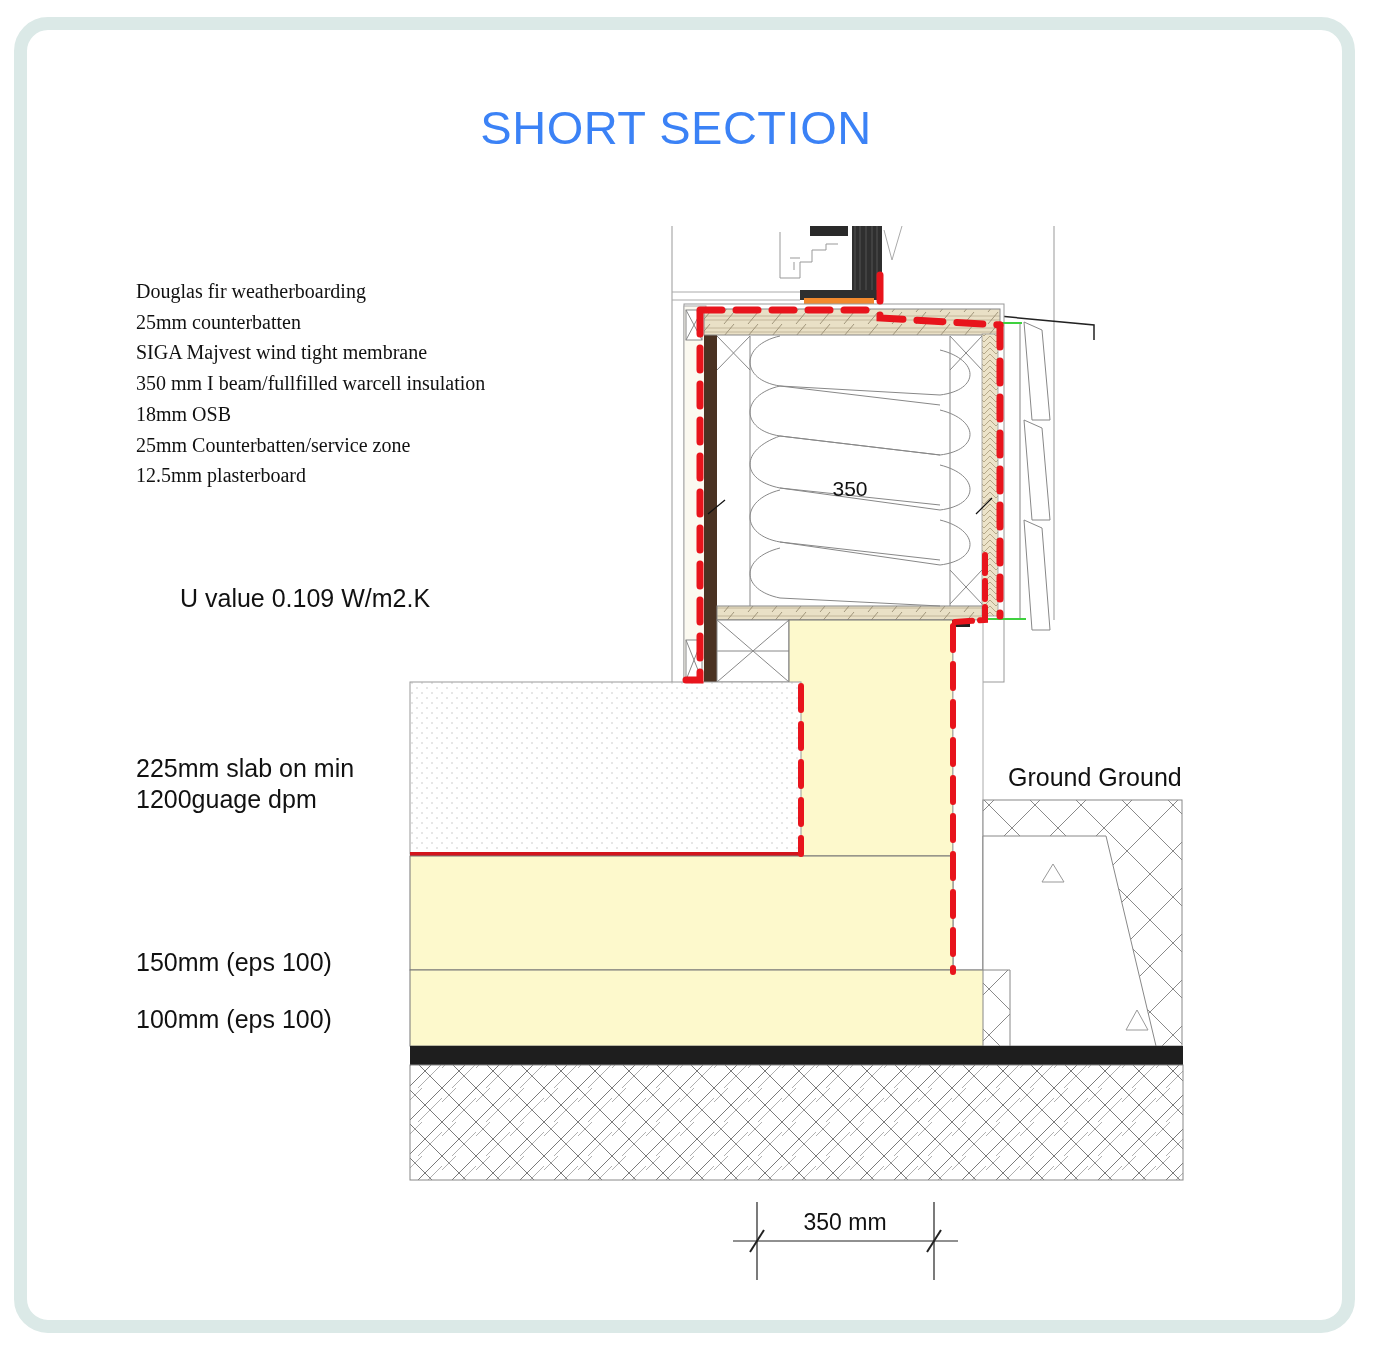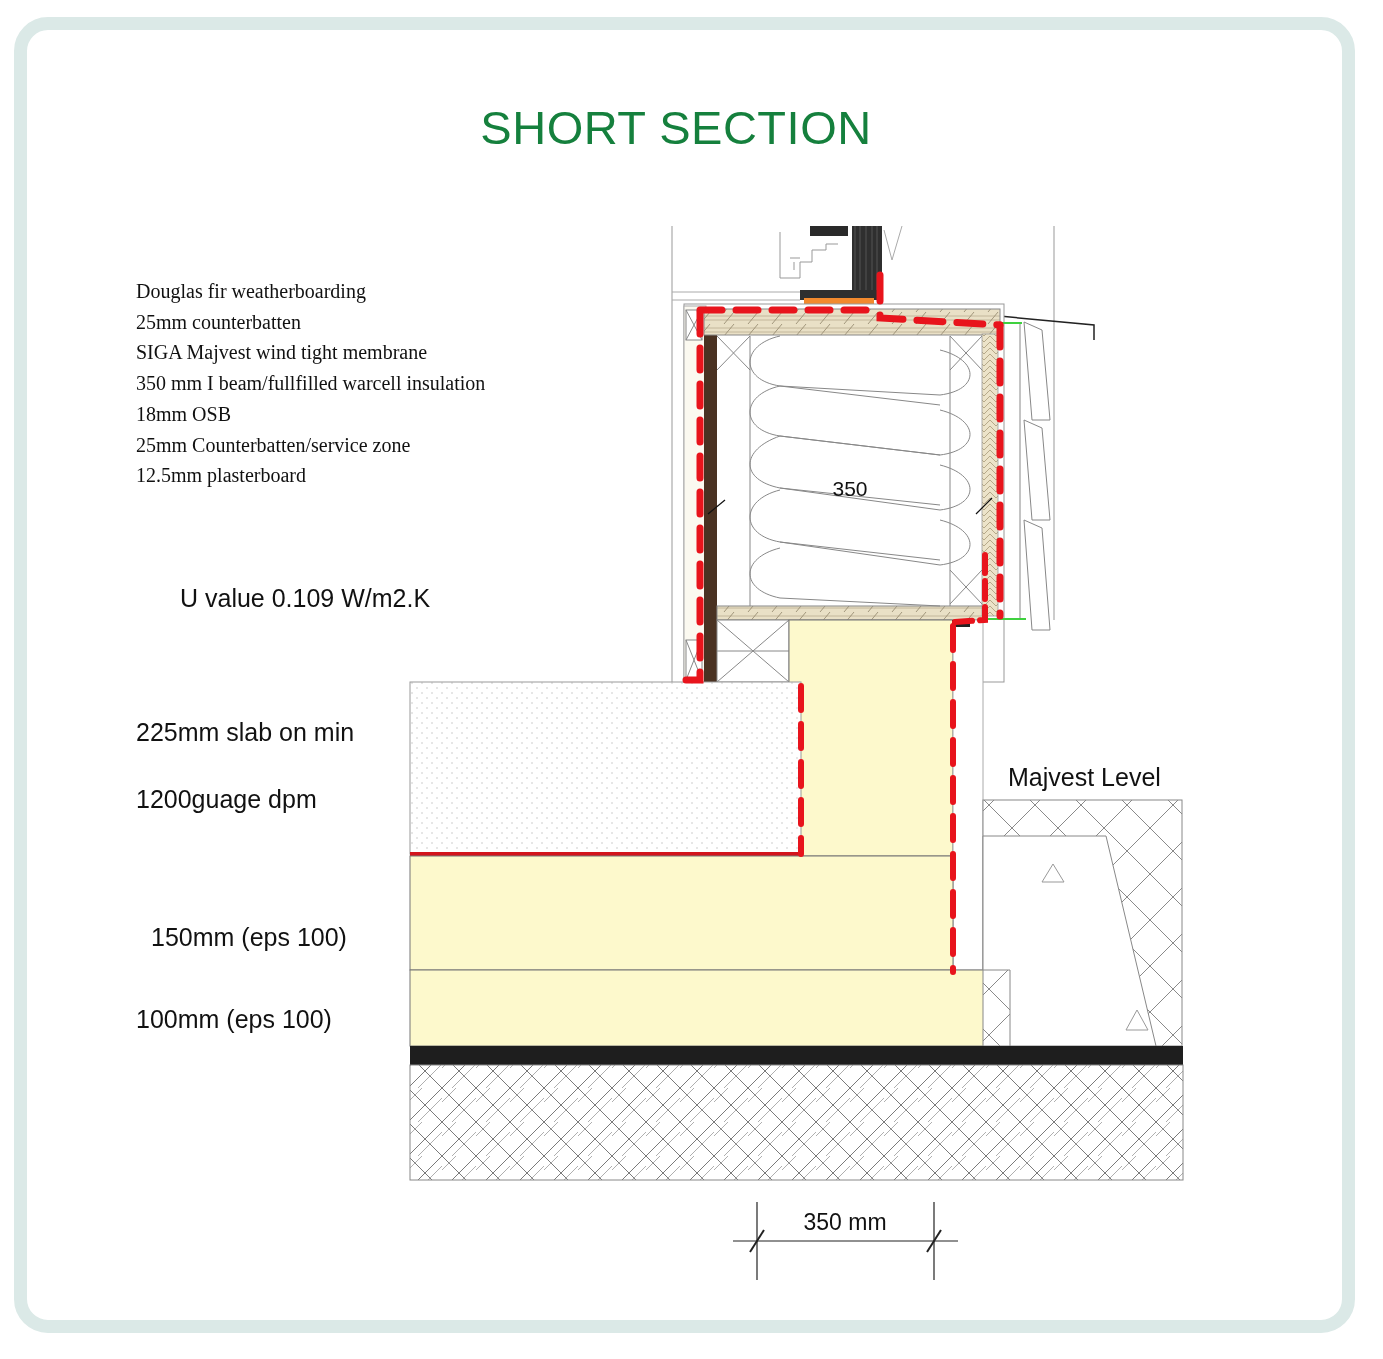--- a/index.html
+++ b/index.html
@@ -3,21 +3,21 @@
 <meta charset="utf-8">
 <style>
   html, body { margin: 0; padding: 0; background: #ffffff; }
   body { width: 1383px; height: 1359px; position: relative; overflow: hidden; font-family: "Liberation Sans", sans-serif; }
   .frame {
     position: absolute; left: 14px; top: 17px; width: 1341px; height: 1316px;
     border: 13px solid #dbe9e7; border-radius: 34px; box-sizing: border-box; background: #fff;
   }
   .title {
     position: absolute; left: 0; width: 1352px; top: 100px; text-align: center;
-    font-size: 47px; color: #15803d; letter-spacing: 0.5px;
+    font-size: 47px; color: #3b82f6; letter-spacing: 0.5px;
   }
   .spec-list {
     position: absolute; left: 136px; top: 276px; font-size: 20px; color: #111; line-height: 30.7px; font-family: Liberation Serif, serif;
   }
   .spec-list div { white-space: nowrap; }
   .uvalue { position: absolute; left: 136px; top: 584px; font-size: 25px; color: #111; margin-left: 44px; }
   .lbl { position: absolute; font-size: 25px; color: #111; white-space: nowrap; line-height: 30.7px; }
   svg.drawing { position: absolute; left: 0; top: 0; }
   svg text { font-family: "Liberation Sans", sans-serif; }
 </style>
@@ -33,25 +33,25 @@
   <div>25mm counterbatten</div>
   <div>SIGA Majvest wind tight membrane</div>
   <div>350 mm I beam/fullfilled warcell insulation</div>
   <div>18mm OSB</div>
   <div>25mm Counterbatten/service zone</div>
   <div>12.5mm plasterboard</div>
 </div>
 
 <div class="uvalue">U value 0.109 W/m2.K</div>
 
-<div class="lbl" style="left:136px; top:717px;text-align:right;">225mm slab on min</div>
+<div class="lbl" style="left:136px; top:753px;text-align:right;">225mm slab on min</div>
 <div class="lbl" style="left:136px; top:784px;">1200guage dpm</div>
-<div class="lbl" style="left:136px; top:922px;margin-left:15px;">150mm (eps 100)</div>
+<div class="lbl" style="left:136px; top:947px;">150mm (eps 100)</div>
 <div class="lbl" style="left:136px; top:1004px;text-align:center;">100mm (eps 100)</div>
-<div class="lbl" style="left:1008px; top:762px;">Majvest Level</div>
+<div class="lbl" style="left:1008px; top:762px;">Ground Ground</div>
 
 <svg class="drawing" width="1383" height="1359" viewBox="0 0 1383 1359">
   <defs>
     <pattern id="dots" width="10" height="10" patternUnits="userSpaceOnUse">
       <rect width="10" height="10" fill="#ffffff"></rect>
       <circle cx="2" cy="3" r="0.8" fill="#c8c8c8"></circle>
       <circle cx="7" cy="8" r="0.8" fill="#c8c8c8"></circle>
     </pattern>
     <pattern id="hatch" width="34" height="34" patternUnits="userSpaceOnUse">
       <rect width="34" height="34" fill="#ffffff"></rect>

